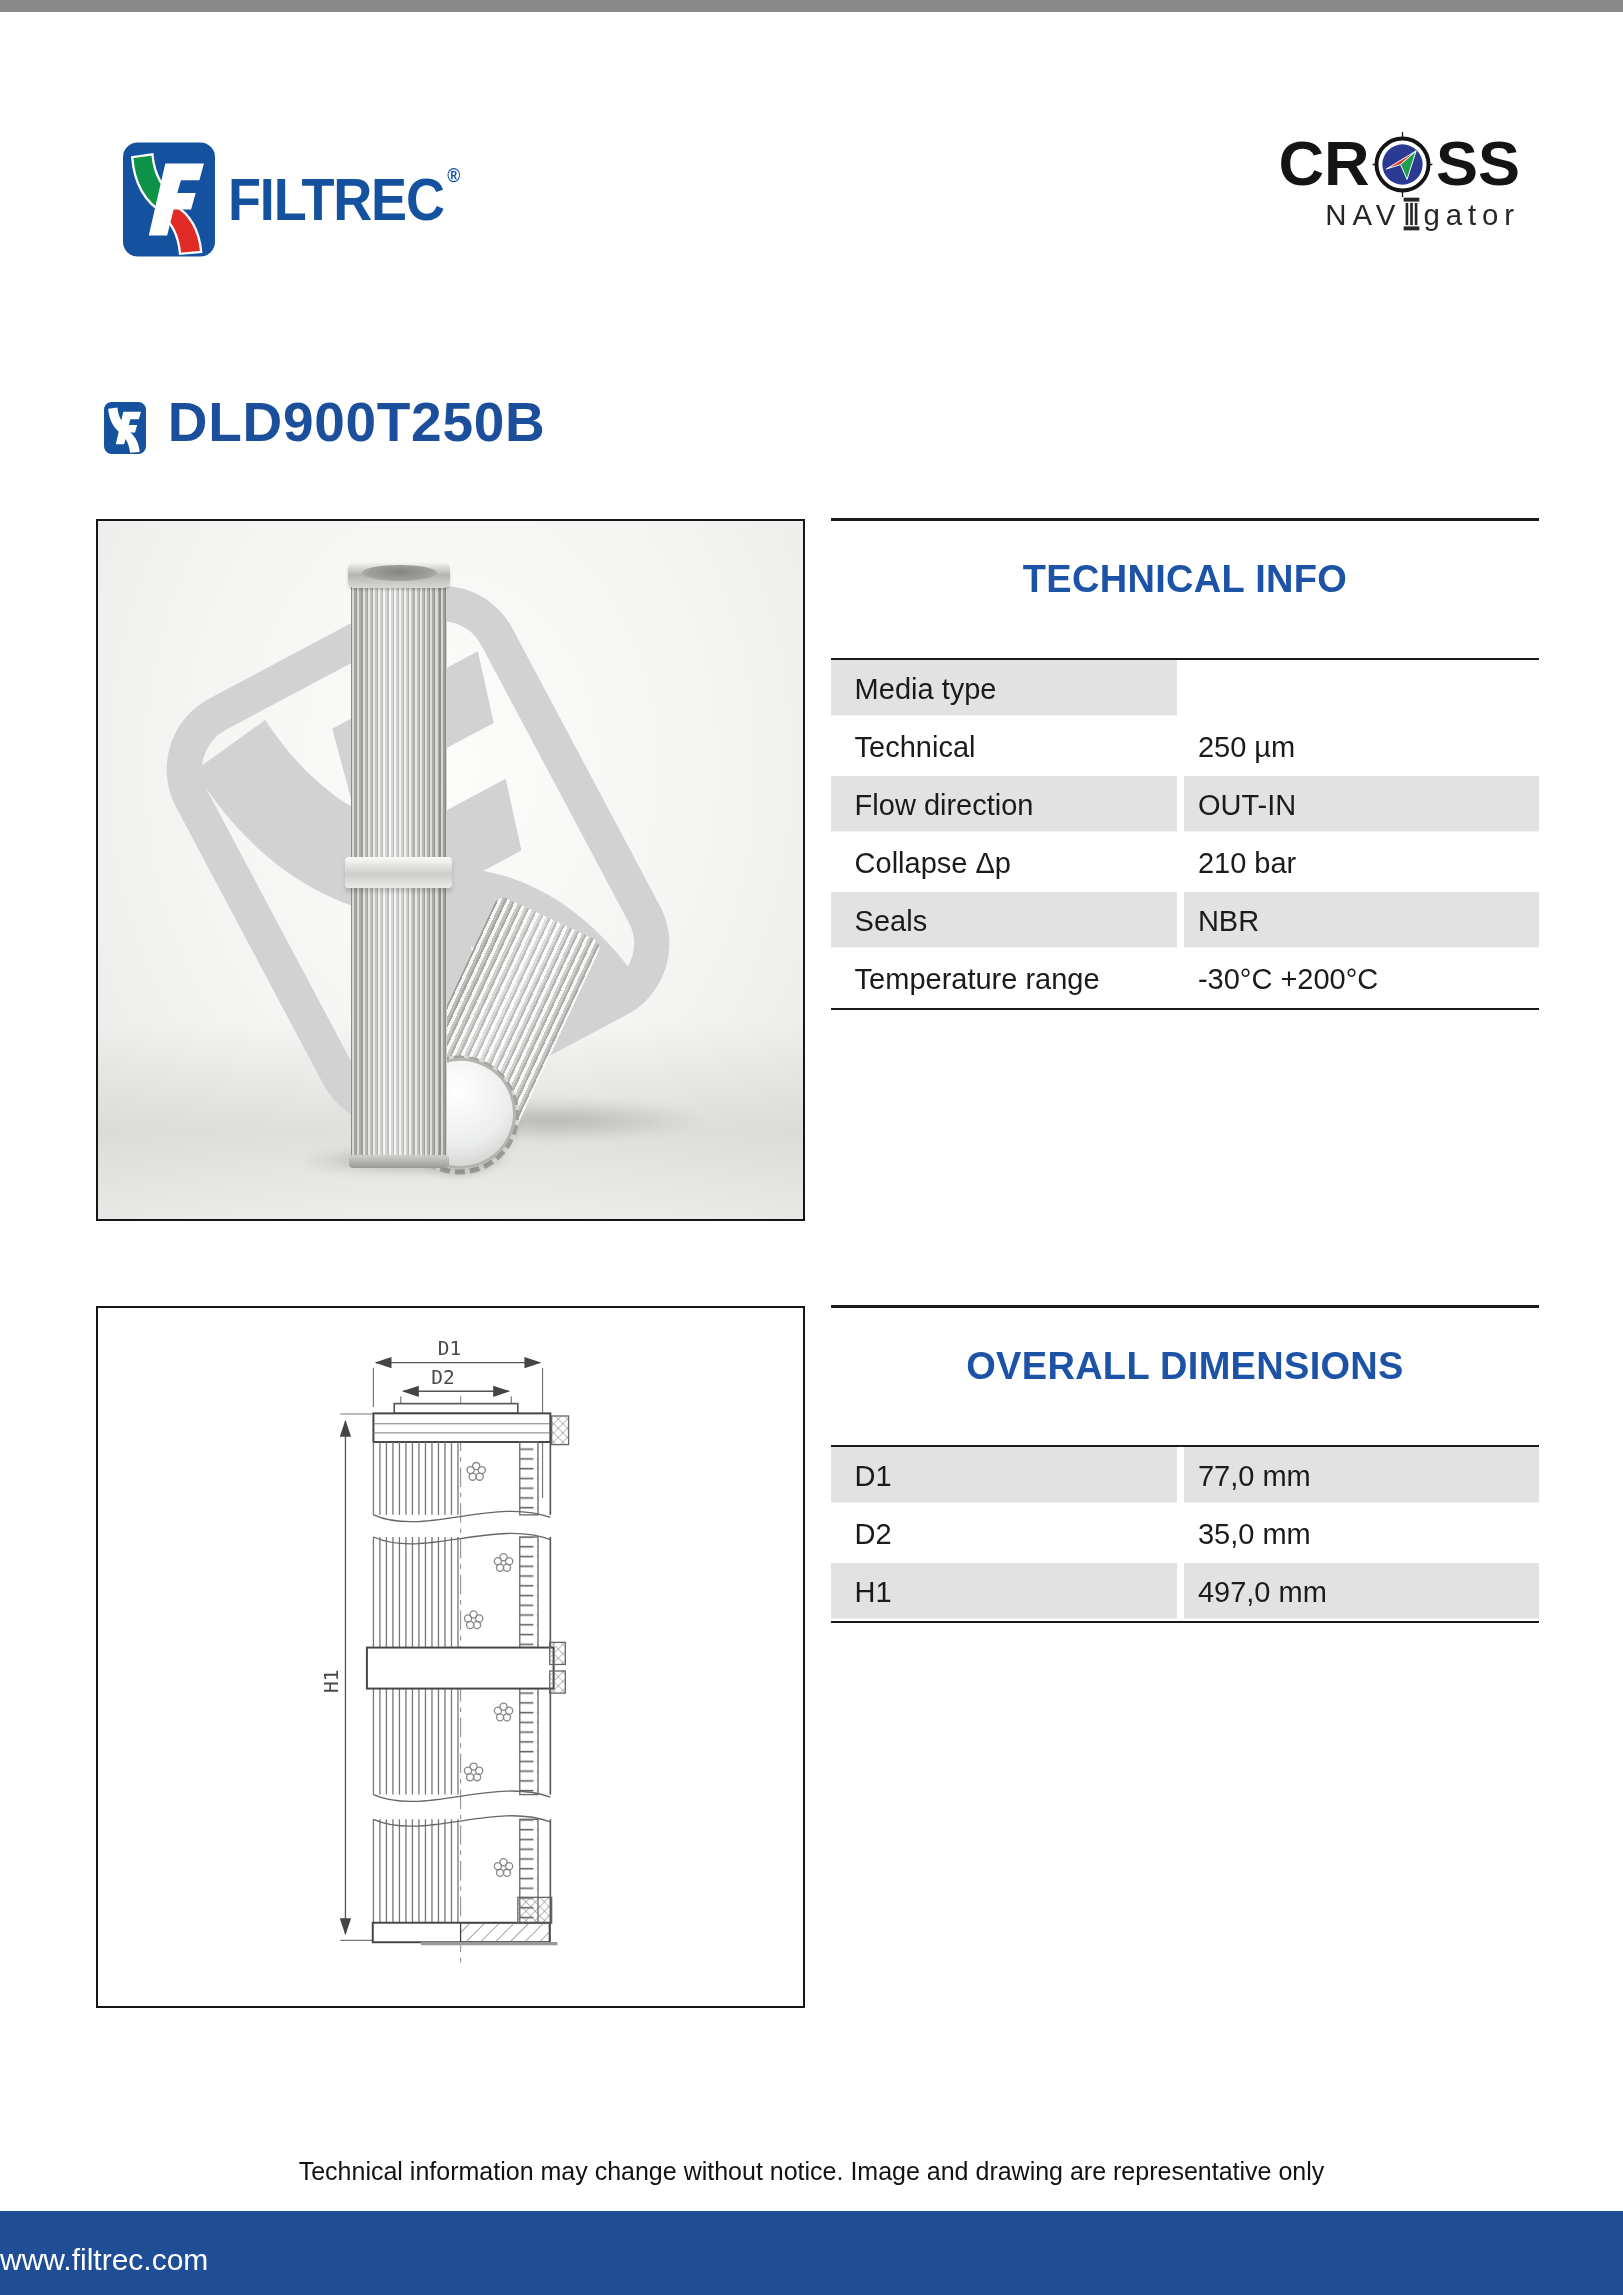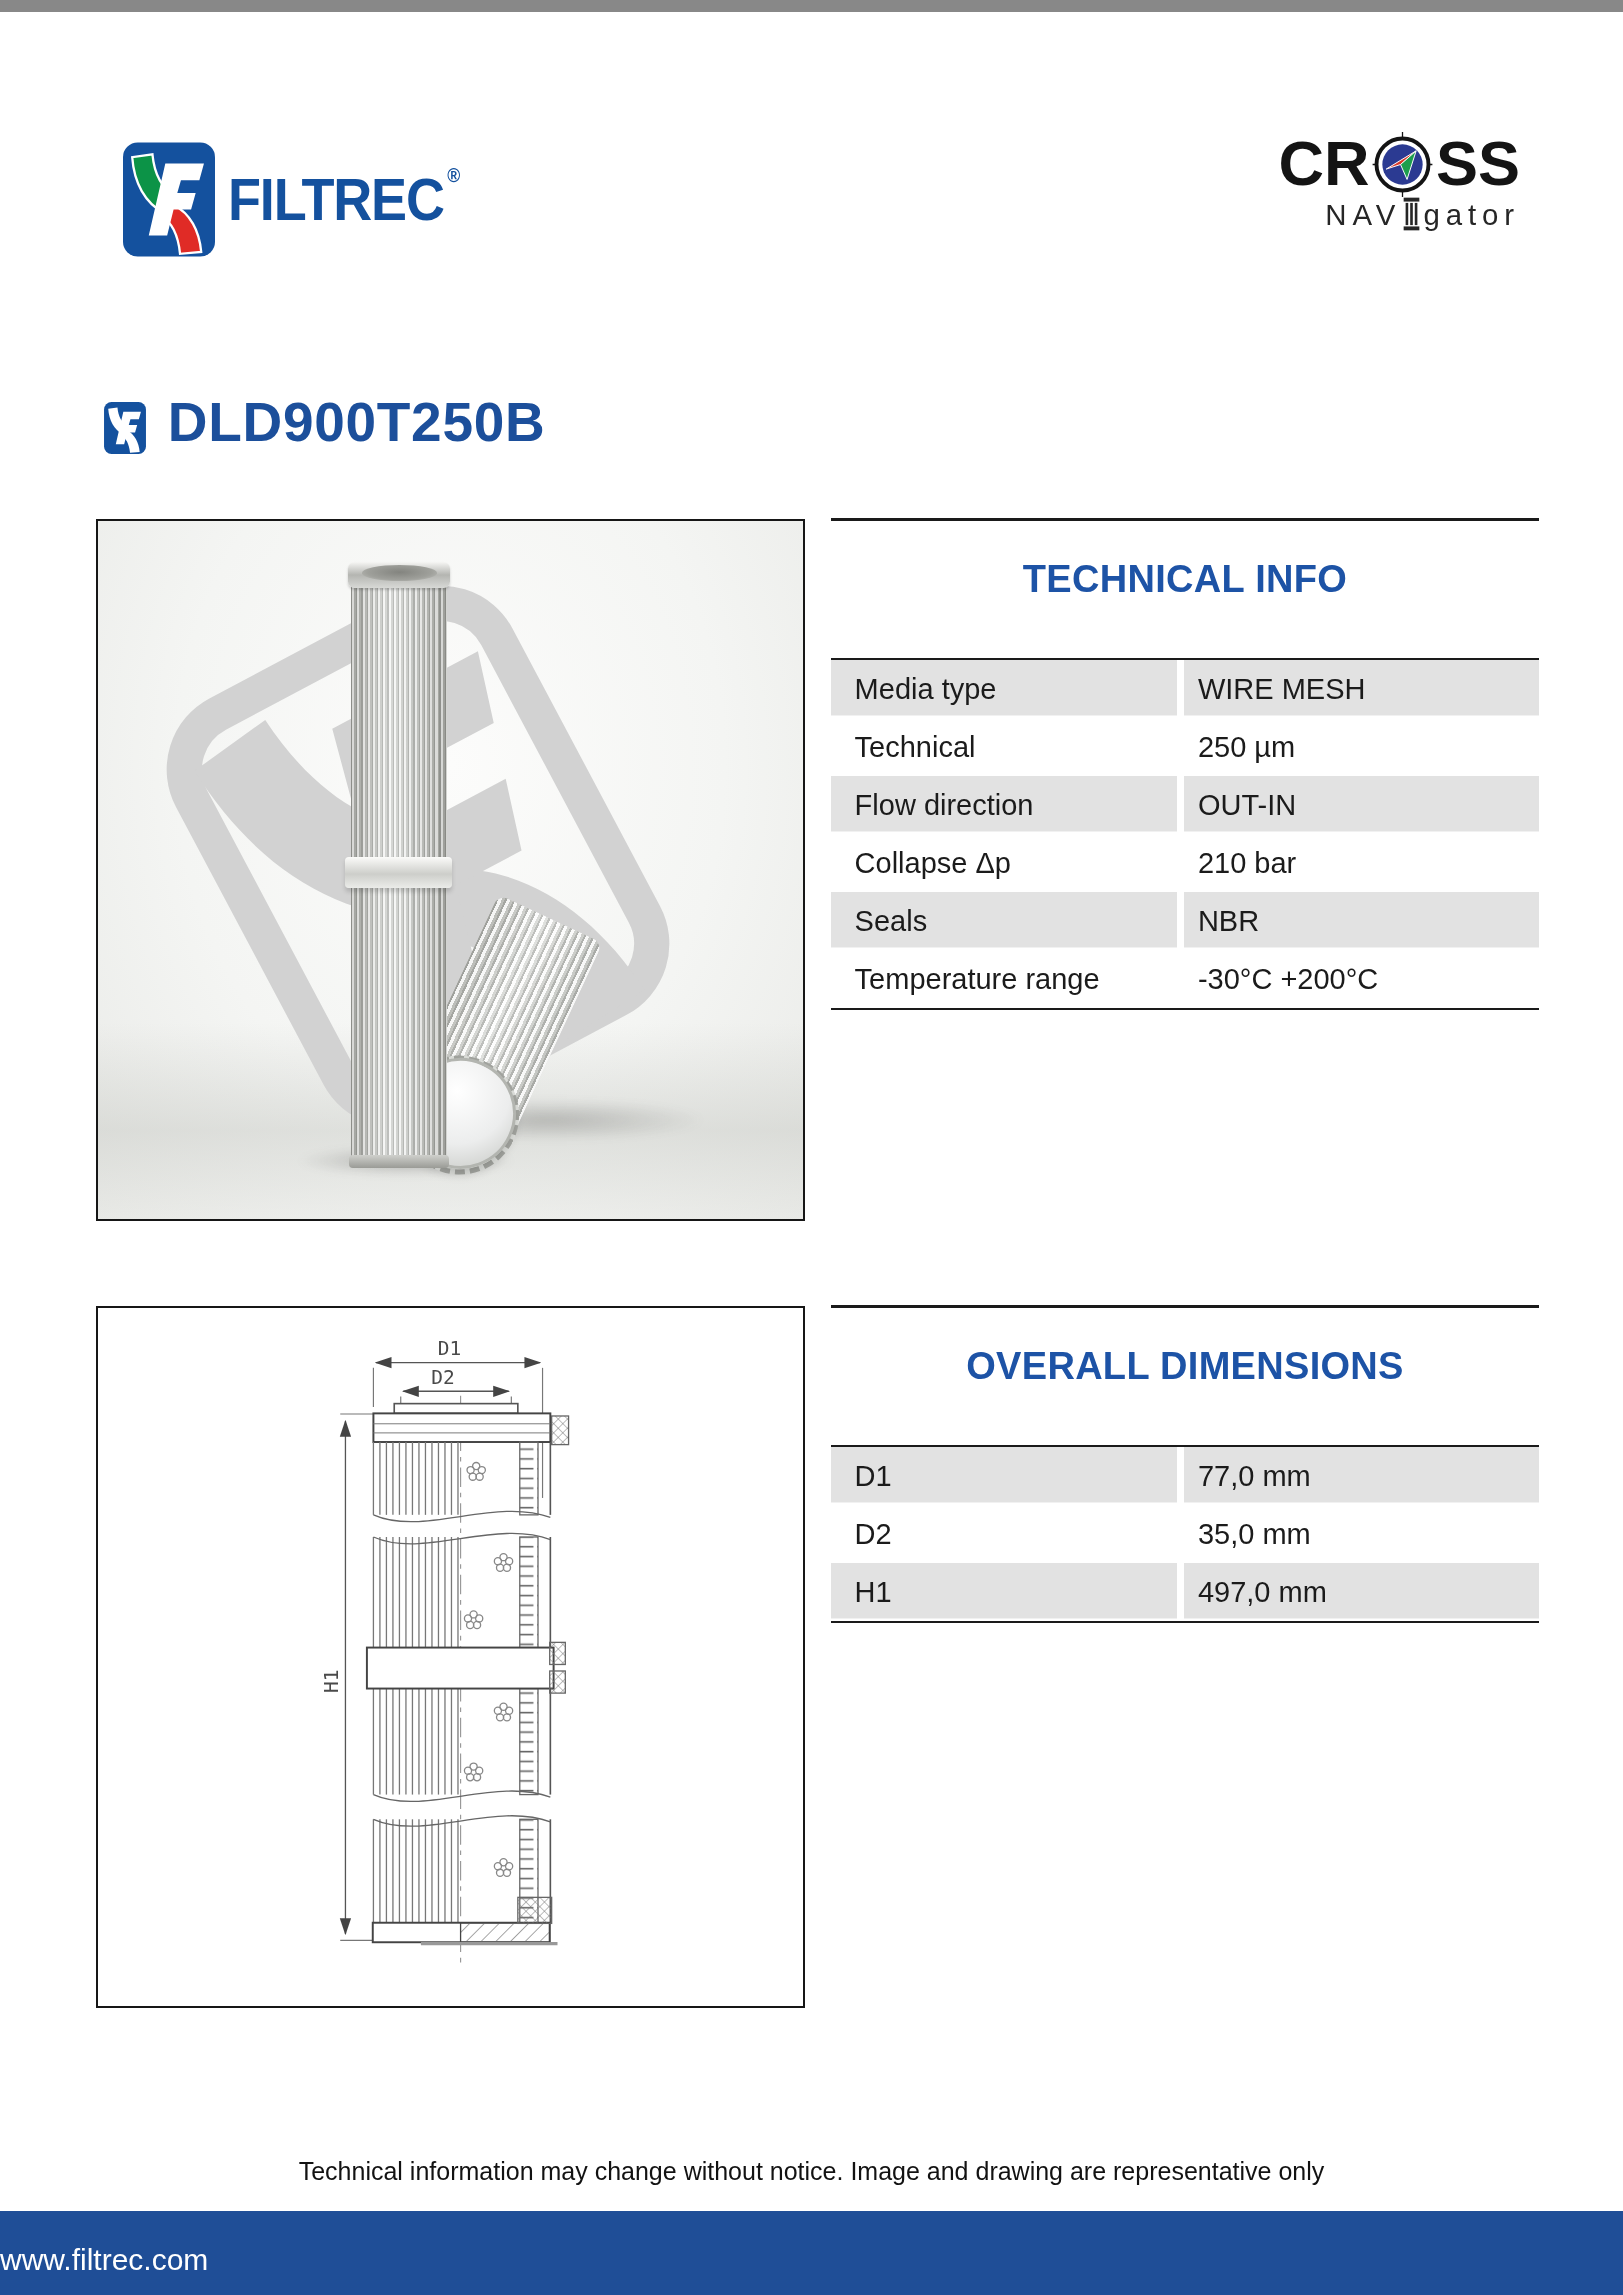--- a/index.html
+++ b/index.html
@@ -167,21 +167,20 @@
     </div>
     <div class="band-v"></div>
   </div>
 
   <div class="col col-tech">
     <div class="rule"></div>
     <h2 class="section-title">TECHNICAL INFO</h2>
     <div class="spec-table">
       <div class="trow odd">
         <div class="tcell tlabel">Media type</div>
-        <div class="tcell tvalue">WIRE MESH</div>
       </div>
       <div class="trow">
         <div class="tcell tlabel">Technical</div>
         <div class="tcell tvalue">250 µm</div>
       </div>
       <div class="trow odd">
         <div class="tcell tlabel">Flow direction</div>
         <div class="tcell tvalue">OUT-IN</div>
       </div>
       <div class="trow">

